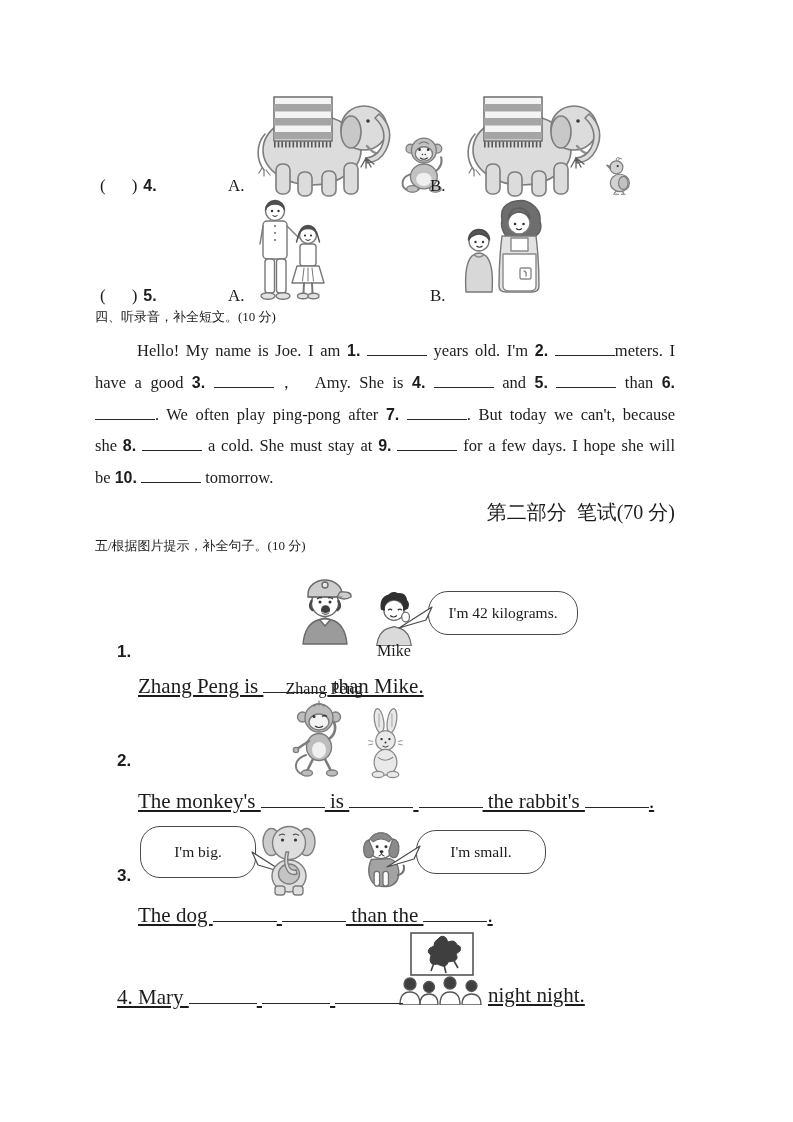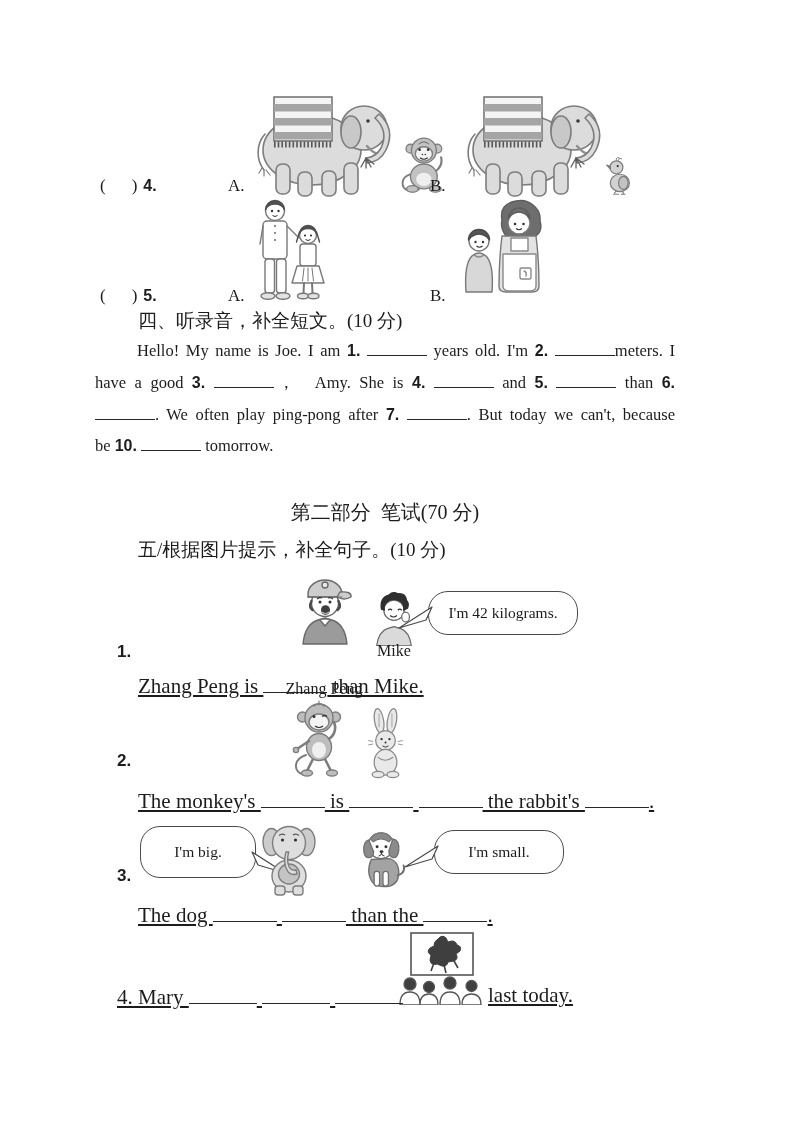--- a/index.html
+++ b/index.html
@@ -5,22 +5,22 @@
   html,body{margin:0;padding:0;background:#ffffff;}
   .page{position:relative;width:793px;height:1122px;background:#fff;
         font-family:"Liberation Serif",serif;color:#1c1c1c;overflow:hidden;}
   .defs{position:absolute;width:0;height:0;overflow:hidden;}
   .art{position:absolute;}
   .mline{position:absolute;font-size:17px;white-space:nowrap;}
   .pgap{display:inline-block;width:26px;}
   .qn{font-family:"Liberation Sans",sans-serif;font-weight:700;font-size:16px;}
   .mnum{margin-left:6px;}
   .optlab{position:absolute;font-size:17px;}
-  .heading{position:absolute;font-size:19px;white-space:nowrap;margin-left:43px;}
-  .part-head{position:absolute;left:95px;width:580px;text-align:center;font-size:20px;}
+  .heading{position:absolute;font-size:13px;white-space:nowrap;}
+  .part-head{position:absolute;left:95px;width:580px;text-align:right;font-size:20px;}
   .passage{position:absolute;left:95px;top:337px;width:580px;font-size:16.5px;}
   .pline{text-align:justify;height:31.8px;line-height:28px;overflow:hidden;}
   .pline::after{content:"";display:inline-block;width:100%;height:0;}
   .pline.first{text-indent:42px;}
   .pline.last{text-align:left;}
   .pline.last::after{content:none;}
   .blank{display:inline-block;border-bottom:1.5px solid #262626;height:0.95em;}
   .bubble{position:absolute;border:1.4px solid #4a4a4a;border-radius:20px;background:#fff;
           display:flex;align-items:center;justify-content:center;font-size:15.5px;white-space:nowrap;}
   .btail{position:absolute;width:36px;height:26px;overflow:visible;}
@@ -305,20 +305,21 @@
     <span>(</span><span class="pgap"></span><span>)</span><span class="qn mnum">5.</span>
   </div>
   <div class="optlab" style="left:228px;top:286px">A.</div>
   <div class="optlab" style="left:430px;top:286px">B.</div>
 
   <div class="heading" style="left:95px;top:308px">四、听录音，补全短文。(10 分)</div>
   <div class="passage">
     <div class="pline first">Hello! My name is Joe. I am <span class="qn">1.</span> <span class="blank" style="width: 60px;"></span> years old. I'm <span class="qn">2.</span> <span class="blank" style="width: 60px;"></span>meters. I</div>
     <div class="pline">have a good <span class="qn">3.</span> <span class="blank" style="width: 60px;"></span>，&nbsp; Amy. She is <span class="qn">4.</span> <span class="blank" style="width: 60px;"></span> and <span class="qn">5.</span> <span class="blank" style="width: 60px;"></span> than <span class="qn">6.</span></div>
     <div class="pline"><span class="blank" style="width: 60px;"></span>. We often play ping-pong after <span class="qn">7.</span> <span class="blank" style="width: 60px;"></span>. But today we can't, because</div>
+    <div class="pline">she <span class="qn">8.</span> <span class="blank" style="width: 60px;"></span> a cold. She must stay at <span class="qn">9.</span> <span class="blank" style="width: 60px;"></span> for a few days. I hope she will</div>
     <div class="pline last">be <span class="qn">10.</span> <span class="blank" style="width: 60px;"></span> tomorrow.</div>
   </div>
 
   <div class="part-head" style="top:499px">第二部分&nbsp;&nbsp;笔试(70 分)</div>
   <div class="heading" style="left:95px;top:537px">五/根据图片提示，补全句子。(10 分)</div>
 
   <svg class="art" style="left:296px;top:574px;width:56px;height:72px" viewBox="0 0 56 72">
       <use href="#s-zp" width="56" height="72"></use>
     </svg>
   <svg class="art" style="left:372px;top:588px;width:44px;height:58px" viewBox="0 0 44 60">
@@ -349,28 +350,28 @@
     <svg class="btail" style="right:-32px;top:24px" viewBox="0 0 36 26">
       <path d="M1 1 L34 22 L7 14 Z" fill="#fff" stroke="#4a4a4a" stroke-width="1.2" stroke-linejoin="round"></path>
     </svg>
   </div>
   <svg class="art" style="left:262px;top:818px;width:54px;height:78px" viewBox="0 0 54 78">
       <use href="#s-elephfront" width="54" height="78"></use>
     </svg>
   <svg class="art" style="left:360px;top:830px;width:46px;height:59px" viewBox="0 0 46 60">
       <use href="#s-dog" width="46" height="60"></use>
     </svg>
-  <div class="bubble" style="left:434px;top:830px;width:128px;height:42px">
+  <div class="bubble" style="left:416px;top:830px;width:128px;height:42px">
     <span>I'm small.</span>
     <svg class="btail" style="left:-32px;top:14px" viewBox="0 0 36 26">
       <path d="M35 1 L2 22 L29 14 Z" fill="#fff" stroke="#4a4a4a" stroke-width="1.2" stroke-linejoin="round"></path>
     </svg>
   </div>
   <div class="bignum" style="left:117px;top:866px">3.</div>
   <div class="sentence" style="left:138px;top:901px">The dog <span class="blank" style="width: 64px;"></span> <span class="blank" style="width: 64px;"></span> than the <span class="blank" style="width: 64px;"></span>.</div>
 
   <svg class="art" style="left:398px;top:931px;width:88px;height:74px" viewBox="0 0 88 74">
       <use href="#s-cinema" width="88" height="74"></use>
     </svg>
   <div class="sentence" style="left:117px;top:983px">4. Mary <span class="blank" style="width: 68px;"></span> <span class="blank" style="width: 68px;"></span> <span class="blank" style="width: 68px;"></span></div>
-  <div class="sentence" style="left:488px;top:983px">last today.</div>
+  <div class="sentence" style="left:488px;top:983px">night night.</div>
 
 </div>
 
 </body></html>

